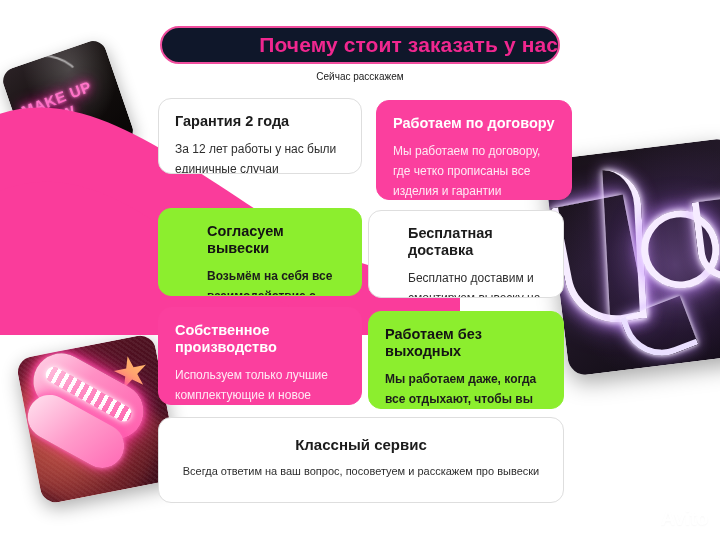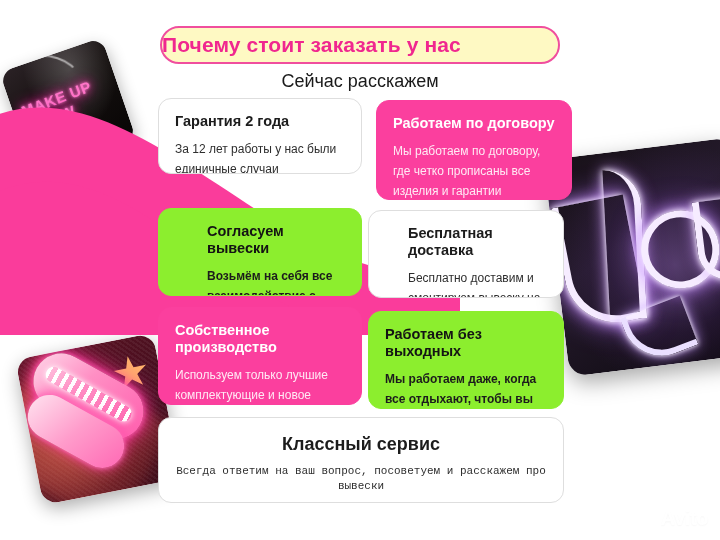--- a/index.html
+++ b/index.html
@@ -117,30 +117,30 @@
     border-left:6px solid #eadfff;border-bottom:6px solid #eadfff;
     border-radius:0 0 0 40px;transform:rotate(-14deg);
     box-shadow:0 0 5px #fff,0 0 14px #c79aff;
   }
 
   
   .content{position:absolute;inset:0;z-index:5;}
 
   .title-pill{
     position:absolute;left:160px;top:26px;width:400px;height:38px;
-    border:2px solid #f04e9e;border-radius:22px;background:#fef9c3;
-    display:flex;align-items:center;justify-content:flex-start;
+    border:2px solid #f04e9e;border-radius:22px;background:#0f172a;
+    display:flex;align-items:center;justify-content:flex-end;
     box-sizing:border-box;
   }
   .title-pill span{
     color:#f0278f;font-weight:700;font-size:21px;letter-spacing:.1px;white-space:nowrap;
   }
   .subtitle{
     position:absolute;left:0;right:0;top:71px;text-align:center;
-    color:#1a1a1a;font-size:18px;font-weight:400;
+    color:#1a1a1a;font-size:10px;font-weight:400;
   }
 
   .card{
     position:absolute;box-sizing:border-box;border-radius:13px;
     padding:14px 16px 12px 16px;overflow:hidden;
   }
   .card.white{background:#fff;border:1px solid #dedede;}
   .card.pink{background:#fb3f9e;border:1px solid #fb3f9e;}
   .card.green{background:#8cee2e;border:1px solid #8cee2e;}
 
@@ -151,22 +151,22 @@
   .card.green h3{color:#141414;} .card.green p{color:#1c1c1c;font-weight:bold;}
 
   
   .c-guarantee{left:158px;top:98px; width:204px;height:76px;}
   .c-contract {left:376px;top:100px;width:196px;height:100px;}
   .c-approve  {left:158px;top:208px;width:204px;height:88px;padding-left:48px;}
   .c-delivery {left:368px;top:210px;width:196px;height:88px;padding-left:39px;}
   .c-own      {left:158px;top:307px;width:204px;height:98px;}
   .c-weekend  {left:368px;top:311px;width:196px;height:98px;}
   .c-service  {left:158px;top:417px;width:406px;height:86px;text-align:center;padding-top:18px;}
-  .c-service h3{margin-bottom:11px;font-size:18px;}
-  .c-service p{font-size:11px;line-height:15px;font-family:Liberation Mono, monospace;}
+  .c-service h3{margin-bottom:11px;font-size:15px;}
+  .c-service p{font-size:11px;line-height:15px;}
 
   
   .avito{
     position:absolute;right:12px;bottom:12px;z-index:9;
     display:flex;align-items:center;gap:5px;opacity:.62;
   }
   .avito .dots{position:relative;width:19px;height:17px;}
   .avito .dots i{position:absolute;border-radius:50%;border:2px solid #fff;box-sizing:border-box;display:block;}
   .avito .d1{left:0;top:1px;width:9px;height:9px;}
   .avito .d2{left:9px;top:0;width:7px;height:7px;background:#fff;}

